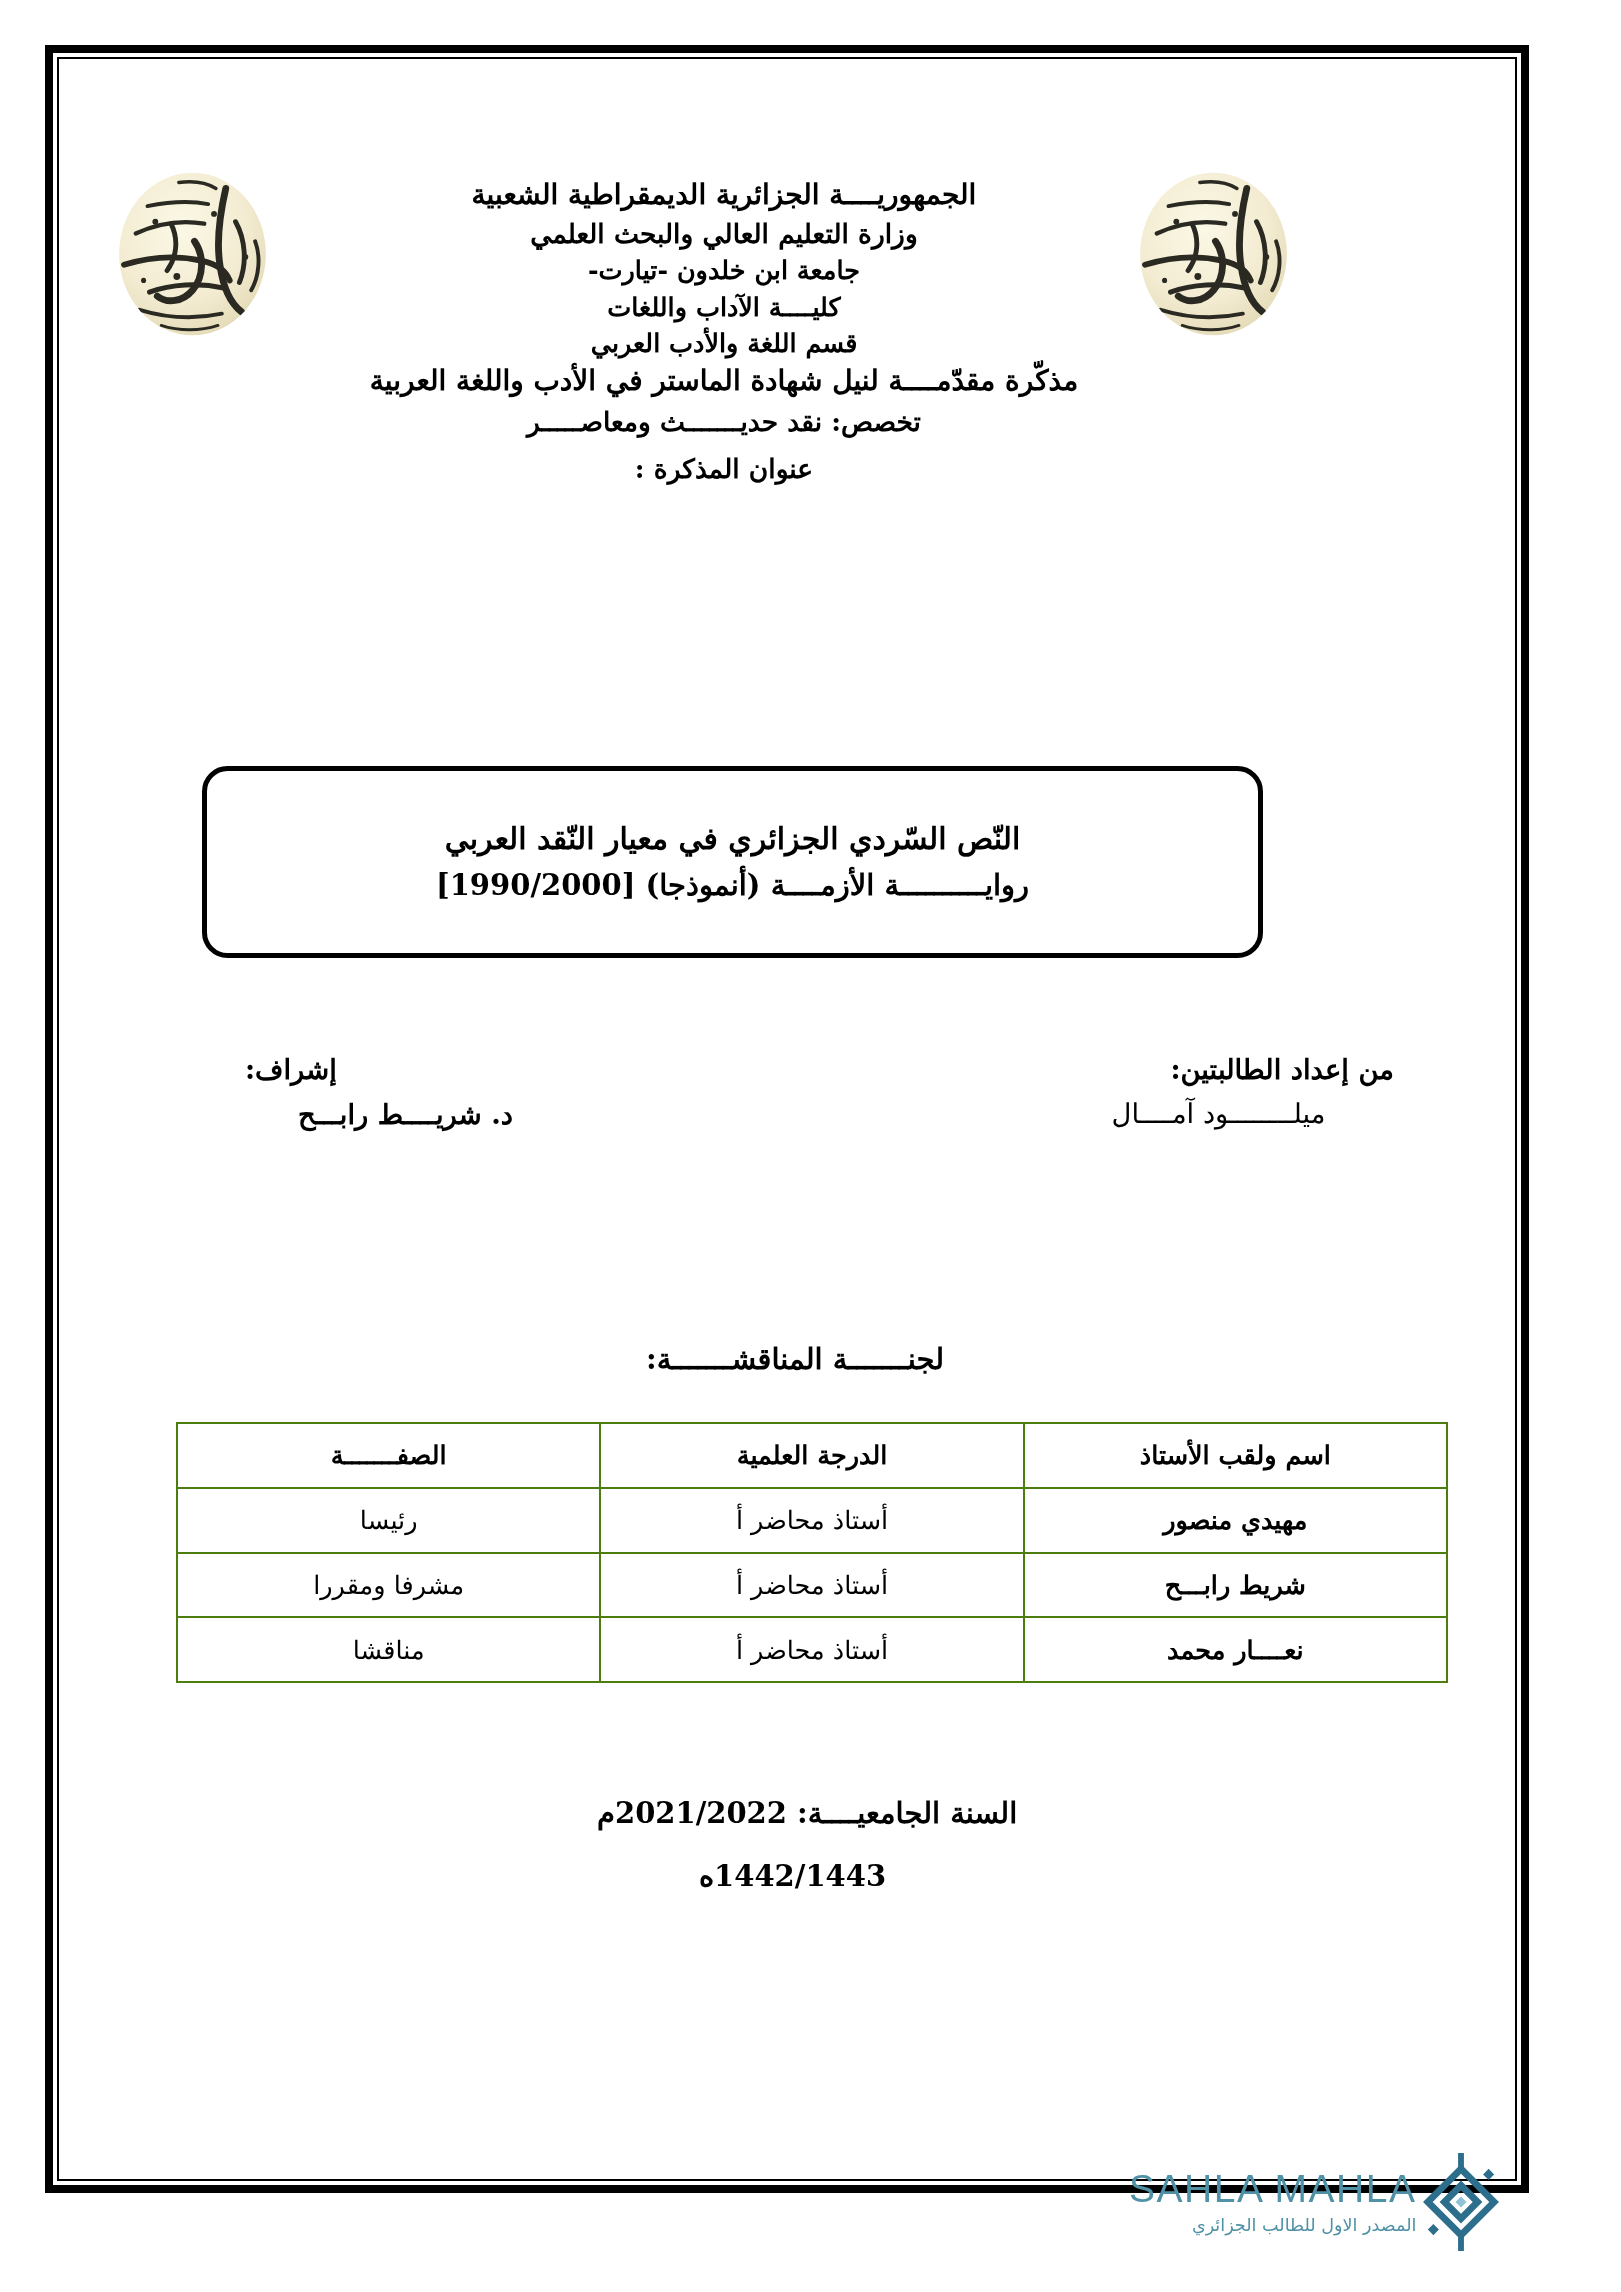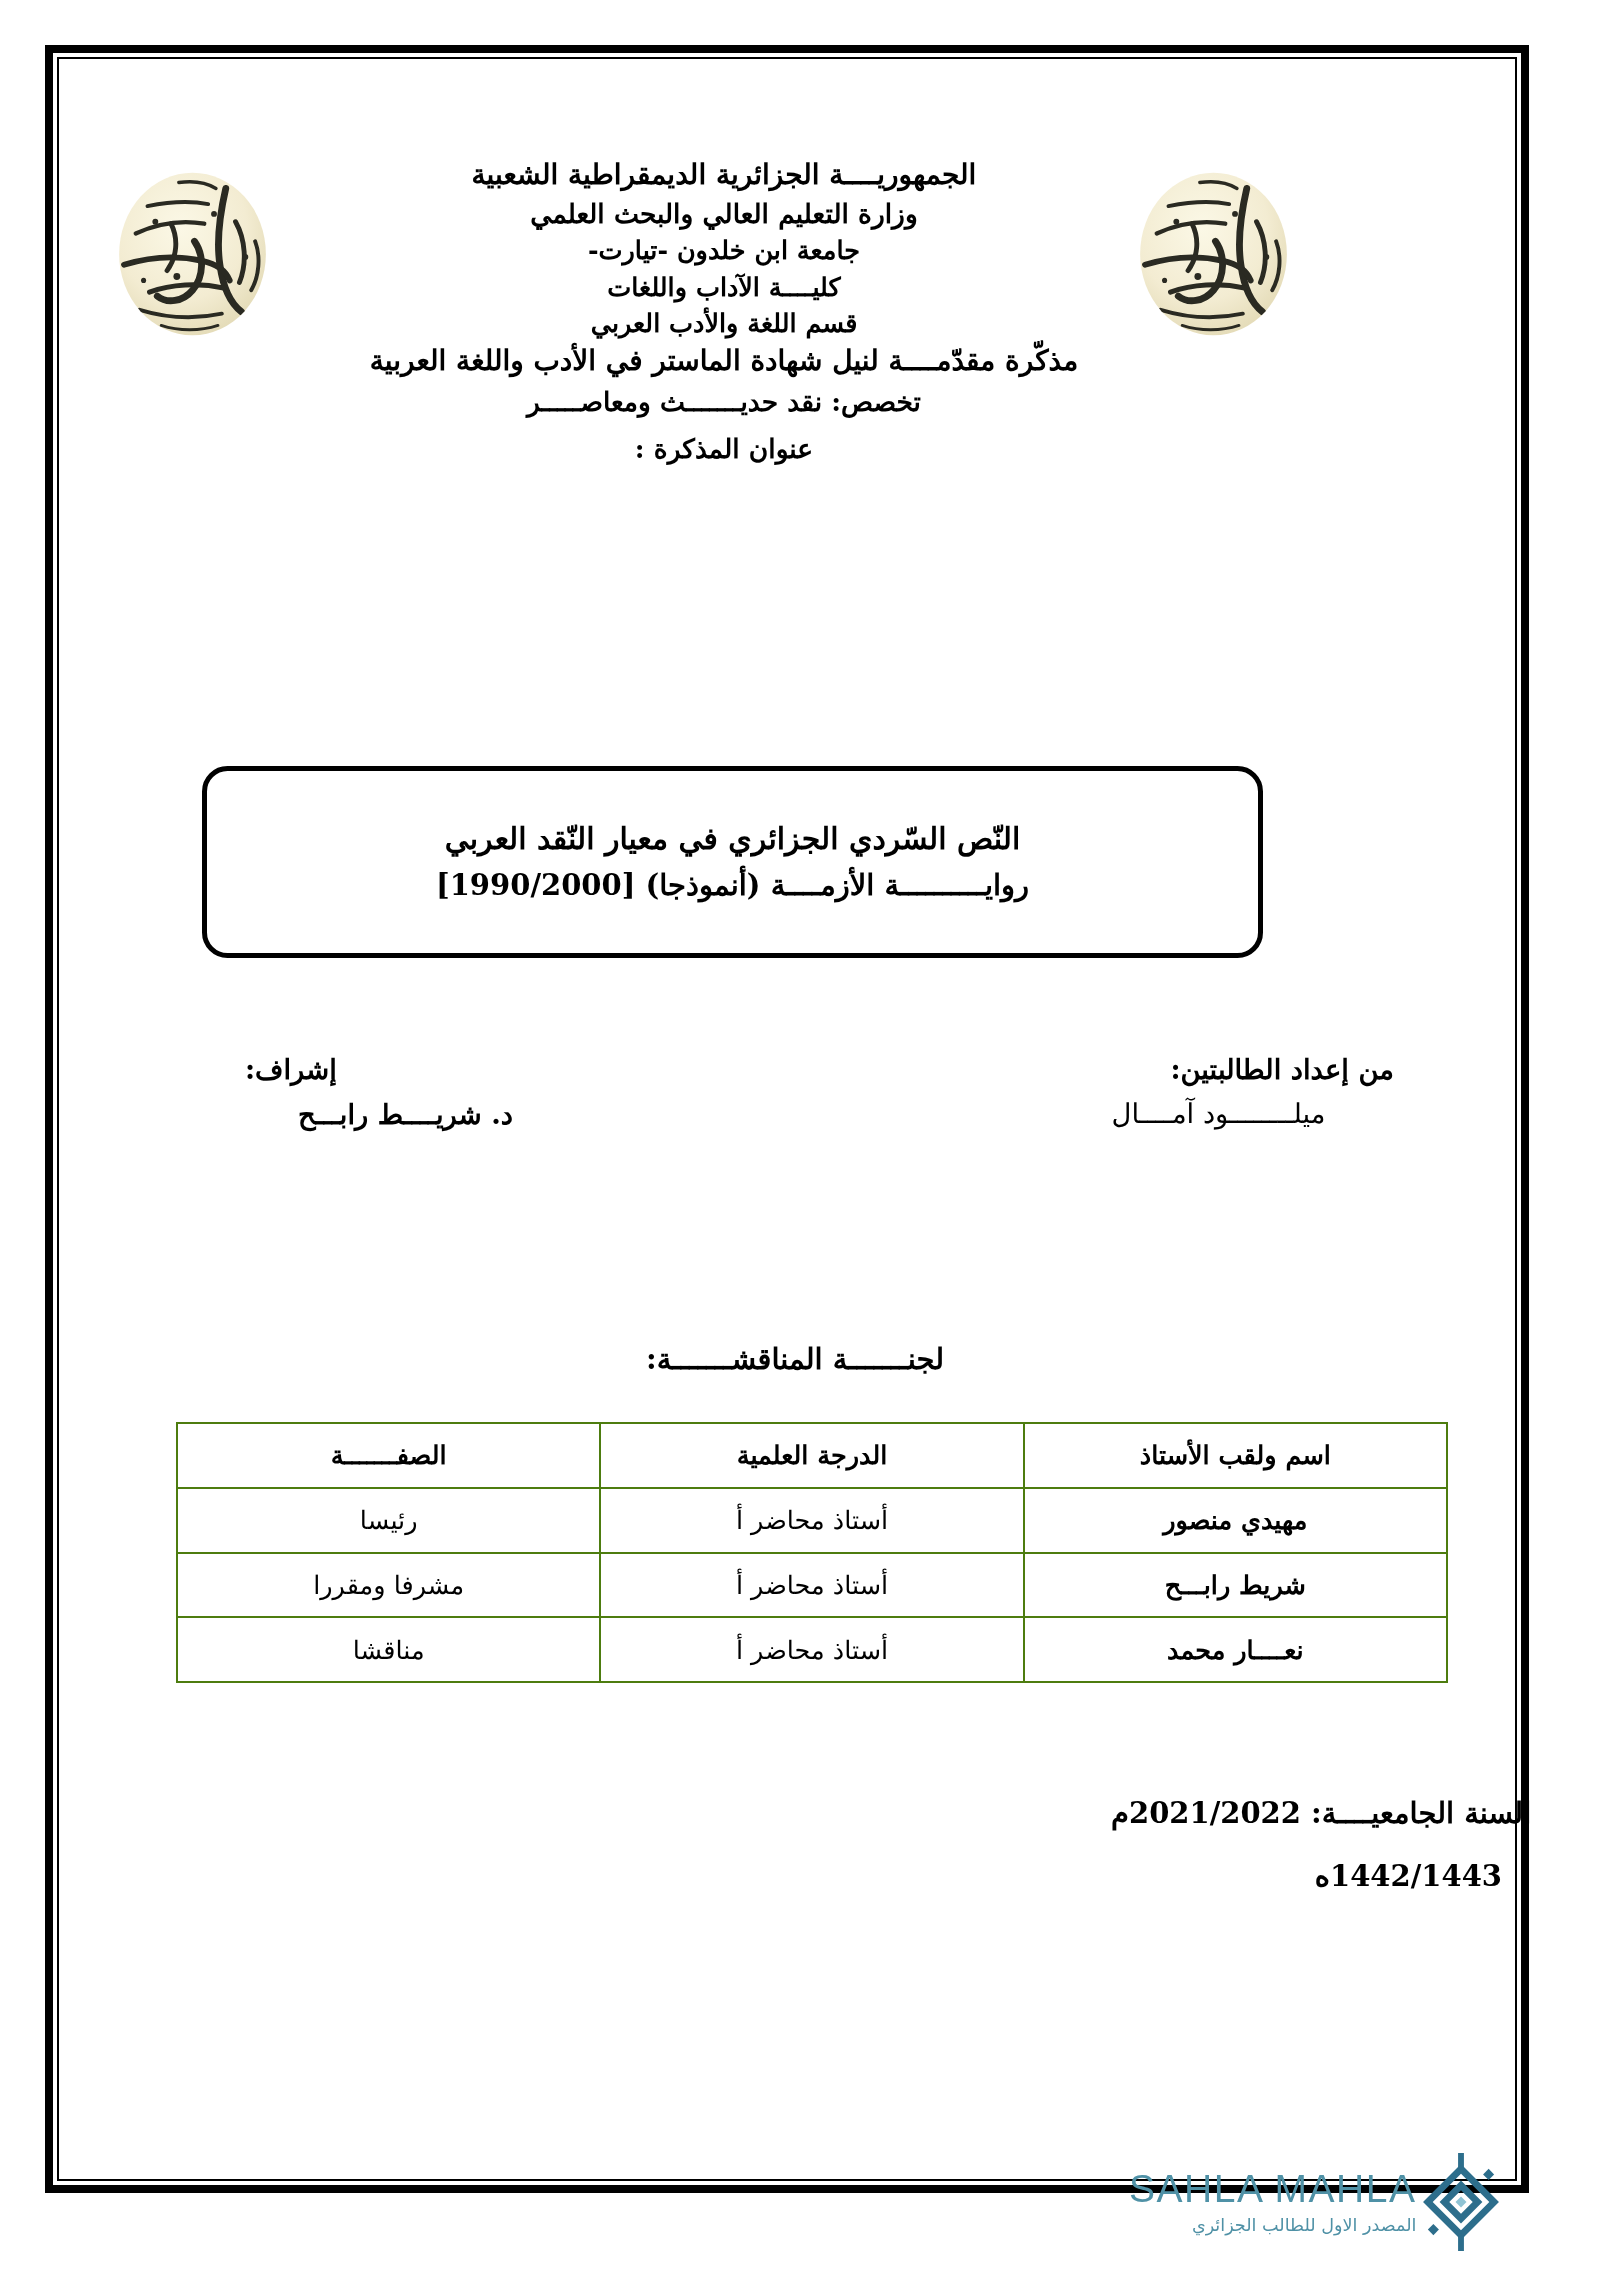--- a/index.html
+++ b/index.html
@@ -53,21 +53,21 @@
     top: 110px;
   }
   .emblem-left  { left: 57px; }
   .emblem-right { left: 1078px; }
 
   .emblem svg { display: block; width: 100%; height: 100%; }
 
   
   .header-block {
     position: absolute;
-    top: 102px;
+    top: 122px;
     left: 176px;
     width: 990px;
     text-align: center;
     direction: rtl;
   }
   .hline {
     font-family: "DejaVu Serif", "Liberation Serif", serif;
     font-weight: bold;
     color: #000;
     line-height: 1.42;
@@ -192,22 +192,23 @@
   .jury-table th {
     font-weight: bold;
     border-bottom-width: 2.9px;
   }
   .jury-table td.name-cell { font-weight: bold; }
 
   
   .year-block {
     position: absolute;
     top: 1743px;
-    left: 4px;
+    left: 17px;
     width: 1484px;
+    text-align: center;
     direction: rtl;
   }
   .year-line {
     font-family: "DejaVu Serif", "Liberation Serif", serif;
     font-weight: bold;
     font-size: 29px;
     color: #000;
     white-space: nowrap;
   }
   .year-line-2 { margin-top: 29px; padding-right: 39px; }

